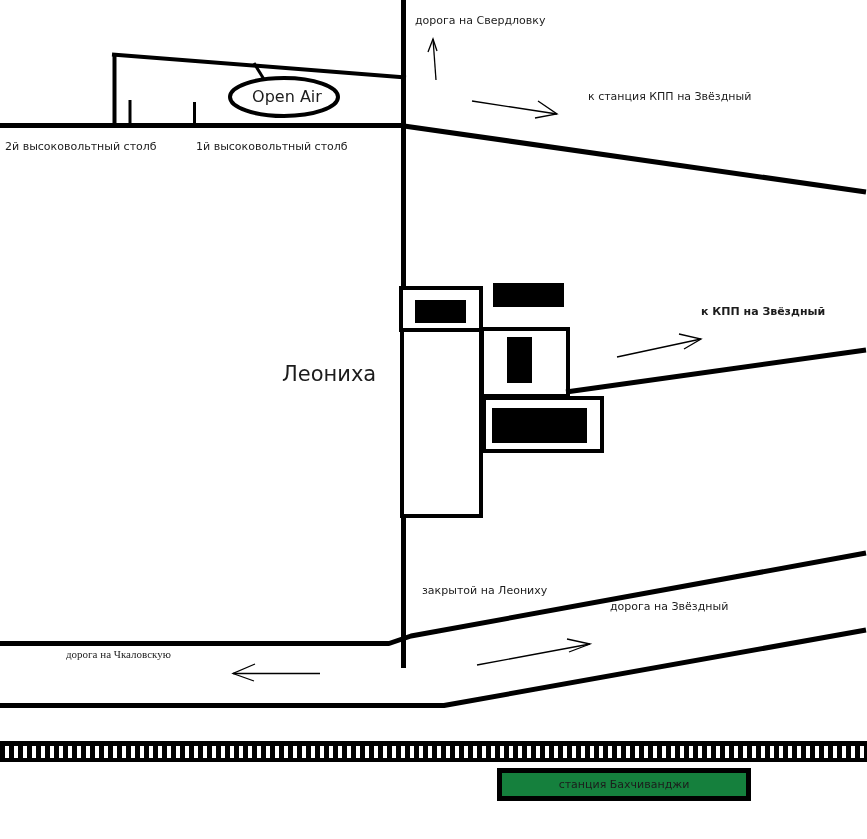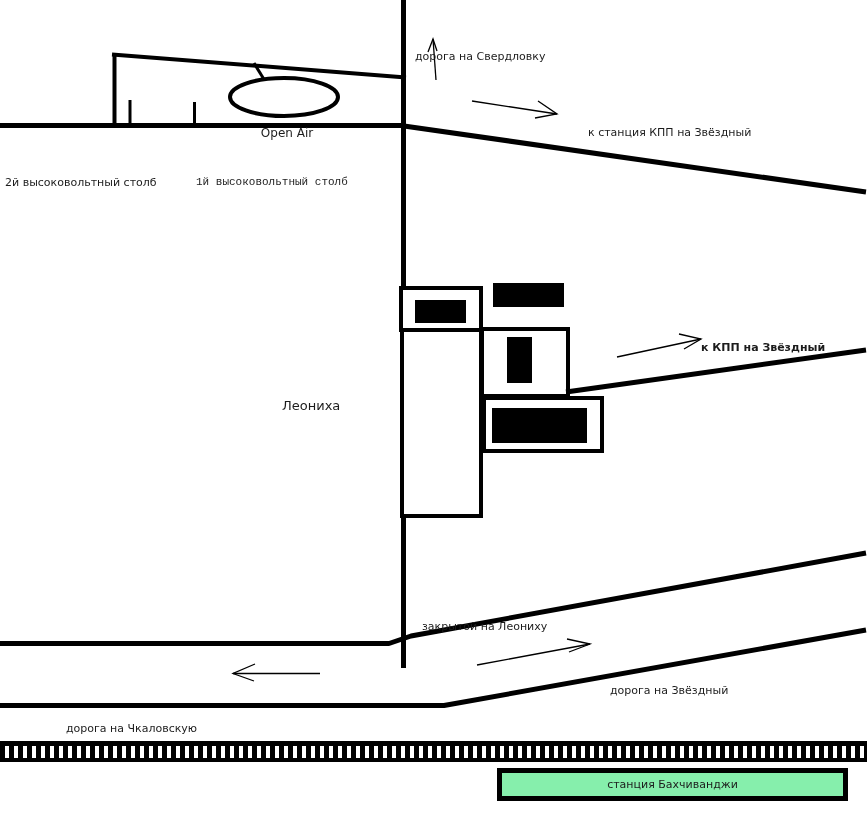--- a/index.html
+++ b/index.html
@@ -15,56 +15,55 @@
     position: absolute;
     left: 0; top: 0;
     width: 867px; height: 839px;
   }
   .lbl {
     position: absolute;
     font-size: 11px;
     color: #1c1c1c;
     white-space: nowrap;
     line-height: 1.2;
-    margin-top: 36px;
   }
   .lbl-openair {
     left: 287px; top: 97px;
     transform: translate(-50%, -50%);
-    font-size: 12px;
+    font-size: 16px;
   }
   .lbl-village {
     left: 282px; top: 362px;
-    font-size: 13px;
+    font-size: 21px;
   }
   .lbl-sverdlovka    { left: 415px; top: 14px; }
   .lbl-closedkpp     { left: 588px; top: 90px; }
   .lbl-pole2         { left: 5px;   top: 140px; }
-  .lbl-pole1         { left: 196px; top: 140px; font-family: Liberation Mono, monospace; }
+  .lbl-pole1         { left: 196px; top: 140px; }
   .lbl-kpp           { left: 701px; top: 305px; font-weight: bold; }
   .lbl-turn          { left: 422px; top: 584px; }
-  .lbl-zvyozdny      { left: 610px; top: 648px; }
-  .lbl-chkalovskaya  { left: 66px;  top: 686px; }
+  .lbl-zvyozdny      { left: 610px; top: 600px; }
+  .lbl-chkalovskaya  { left: 66px;  top: 648px; font-family: Liberation Serif, serif; }
 
   .railway {
     position: absolute;
     left: 0; top: 741px;
     width: 867px; height: 21px;
     box-sizing: border-box;
     border-top: 5px solid #000;
     border-bottom: 4px solid #000;
     background: repeating-linear-gradient(90deg, #000 0 5px, #fff 5px 9px);
   }
   .station-box {
     position: absolute;
     left: 497px; top: 768px;
-    width: 351px; height: 33px;
+    width: 254px; height: 33px;
     box-sizing: border-box;
     border: 5px solid #000;
-    background: #86efac;
+    background: #15803d;
     display: flex;
     align-items: center;
     justify-content: center;
     font-size: 11px;
     color: #1c1c1c;
     white-space: nowrap;
   }
 </style>
 </head>
 <body>

